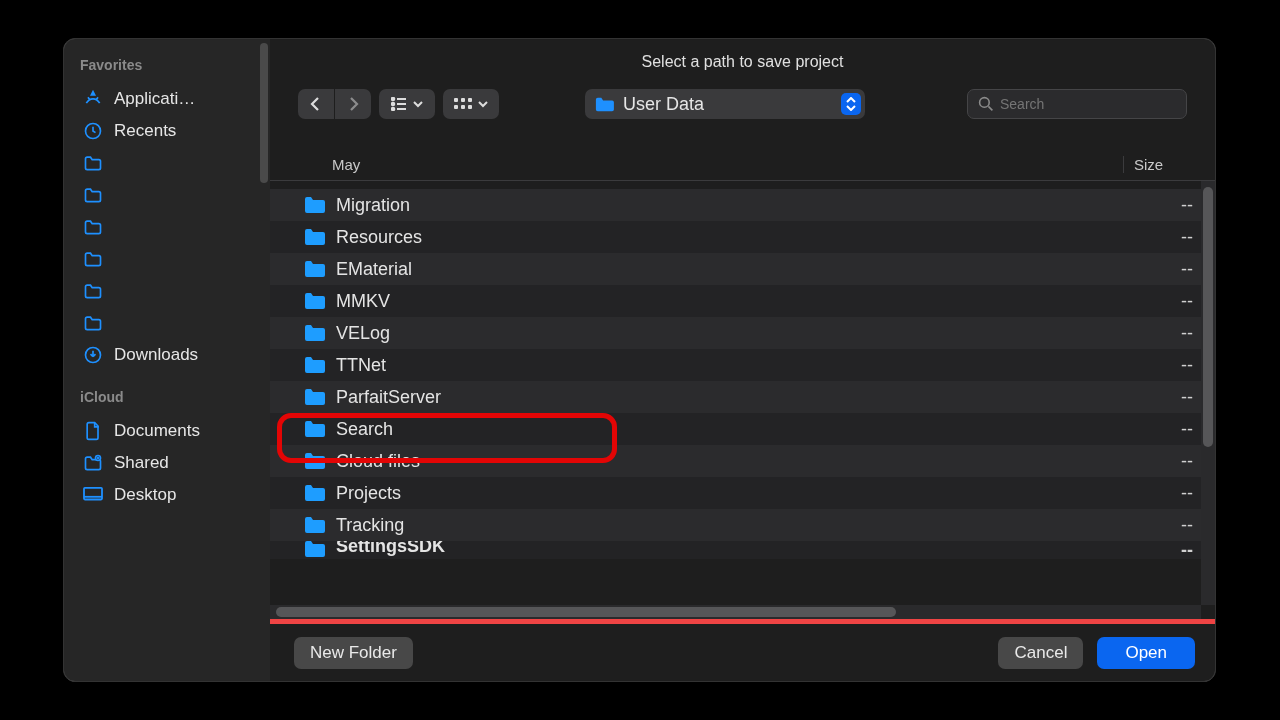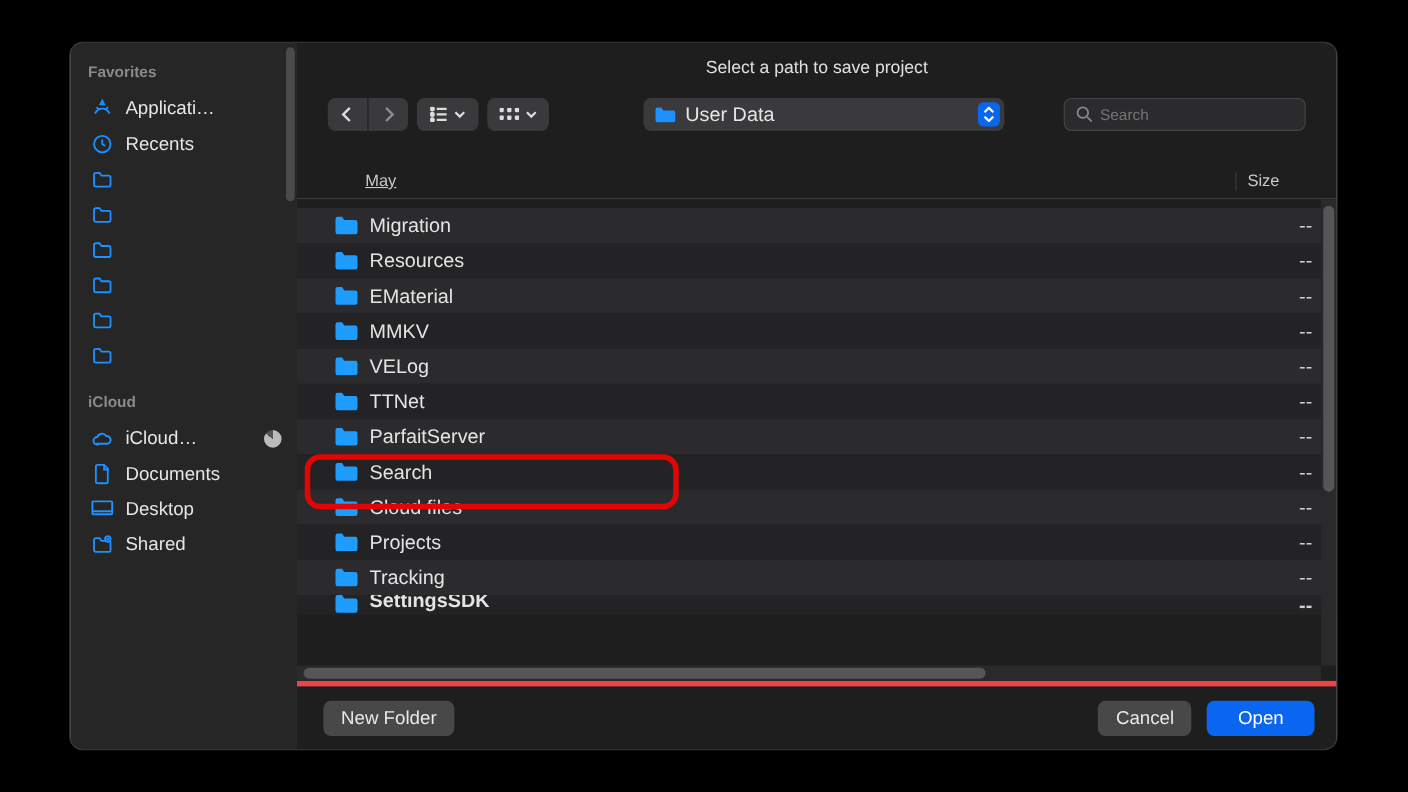--- a/index.html
+++ b/index.html
@@ -88,21 +88,21 @@
 .nav-back, .nav-fwd { width: 36px; }
 .nav-back { border-radius: 7px 0 0 7px; }
 .nav-fwd  { border-radius: 0 7px 7px 0; margin-left: 1px; }
 .nav-fwd .chev { opacity: 0.5; }
 .nav-group { display: inline-flex; }
 .viewopt, .groupopt { width: 56px; gap: 6px; padding: 0 8px; }
 .spacer { flex: 1; }
 
 
 .pathpop {
-  width: 328px; height: 30px;
+  width: 280px; height: 30px;
   background: #3a3a3c;
   border-radius: 7px;
   display: flex;
   align-items: center;
   gap: 8px;
   padding: 0 4px 0 8px;
   color: #e6e6e6;
   font-size: 18px;
 }
 .pathpop .fic { color:#1e90ff; }
@@ -138,21 +138,21 @@
 .cols {
   margin-top: 22px;
   height: 32px;
   display: flex;
   align-items: center;
   color: #c9c9c9;
   font-size: 15px;
   border-bottom: 1px solid #3b3b3d;
   padding-right: 14px;
 }
-.col-may  { margin-left: 62px; text-decoration: underline; }
+.col-may  { margin-left: 62px; }
 .col-size { margin-left: auto; width: 78px; border-left: 1px solid #3b3b3d; padding-left: 10px; }
 .col-gap  { flex:1; }
 
 
 .listwrap {
   position: relative;
   flex: 1;
   overflow: hidden;
 }
 .filelist {
@@ -304,59 +304,59 @@
       </div>
       <div class="sidebar-item">
         <span class="ic">
           <svg width="20" height="18" viewBox="0 0 24 20" fill="none" stroke="currentColor" stroke-width="2">
               <path d="M3 5a2 2 0 012-2h4l2 3h8a2 2 0 012 2v8a2 2 0 01-2 2H5a2 2 0 01-2-2V5z"></path>
             </svg>
         </span>
         <span class="lbl"></span>
       </div>
 
+      <div class="sidebar-item">
+        <span class="ic">
+          <svg width="20" height="20" viewBox="0 0 24 24" fill="none" stroke="currentColor" stroke-width="2">
+              <circle cx="12" cy="12" r="9"></circle>
+              <path d="M12 7v7m0 0l-3-3m3 3l3-3"></path>
+            </svg>
+        </span>
+        <span class="lbl">Downloads</span>
+      </div>
 
       <div class="sidebar-header" style="margin-top:18px">iCloud</div>
 
-      <div class="sidebar-item">
-        <span class="ic">
-          <svg width="22" height="16" viewBox="0 0 24 18" fill="none" stroke="currentColor" stroke-width="2">
-              <path d="M7 15a4 4 0 010-8 5 5 0 019-1 4 4 0 011 8H7z"></path>
-            </svg>
-        </span>
-        <span class="lbl">iCloud…</span>
-        <span class="pie"></span>
-      </div>
       <div class="sidebar-item">
         <span class="ic">
           <svg width="18" height="20" viewBox="0 0 20 24" fill="none" stroke="currentColor" stroke-width="2">
               <path d="M5 2h7l4 4v14a2 2 0 01-2 2H5a2 2 0 01-2-2V4a2 2 0 012-2z"></path>
               <path d="M12 2v5h5"></path>
             </svg>
         </span>
         <span class="lbl">Documents</span>
       </div>
       <div class="sidebar-item">
         <span class="ic">
+          <svg width="20" height="18" viewBox="0 0 24 20" fill="none" stroke="currentColor" stroke-width="2">
+              <path d="M3 5a2 2 0 012-2h4l2 3h8a2 2 0 012 2v8a2 2 0 01-2 2H5a2 2 0 01-2-2V5z"></path>
+              <circle cx="18" cy="4" r="3" fill="#262626"></circle>
+              <path d="M18 2.5v3M16.5 4h3"></path>
+            </svg>
+        </span>
+        <span class="lbl">Shared</span>
+      </div>
+      <div class="sidebar-item">
+        <span class="ic">
           <svg width="22" height="18" viewBox="0 0 24 20" fill="none" stroke="currentColor" stroke-width="2">
               <rect x="2" y="2" width="20" height="13" rx="1"></rect>
               <path d="M2 12h20"></path>
             </svg>
         </span>
         <span class="lbl">Desktop</span>
-      </div>
-      <div class="sidebar-item">
-        <span class="ic">
-          <svg width="20" height="18" viewBox="0 0 24 20" fill="none" stroke="currentColor" stroke-width="2">
-              <path d="M3 5a2 2 0 012-2h4l2 3h8a2 2 0 012 2v8a2 2 0 01-2 2H5a2 2 0 01-2-2V5z"></path>
-              <circle cx="18" cy="4" r="3" fill="#262626"></circle>
-              <path d="M18 2.5v3M16.5 4h3"></path>
-            </svg>
-        </span>
-        <span class="lbl">Shared</span>
       </div>
 
     </div>
 
     <div class="main">
       <div class="title">Select a path to save project</div>
 
       <div class="toolbar">
         <div class="nav-group">
           <div class="btn nav-back">

